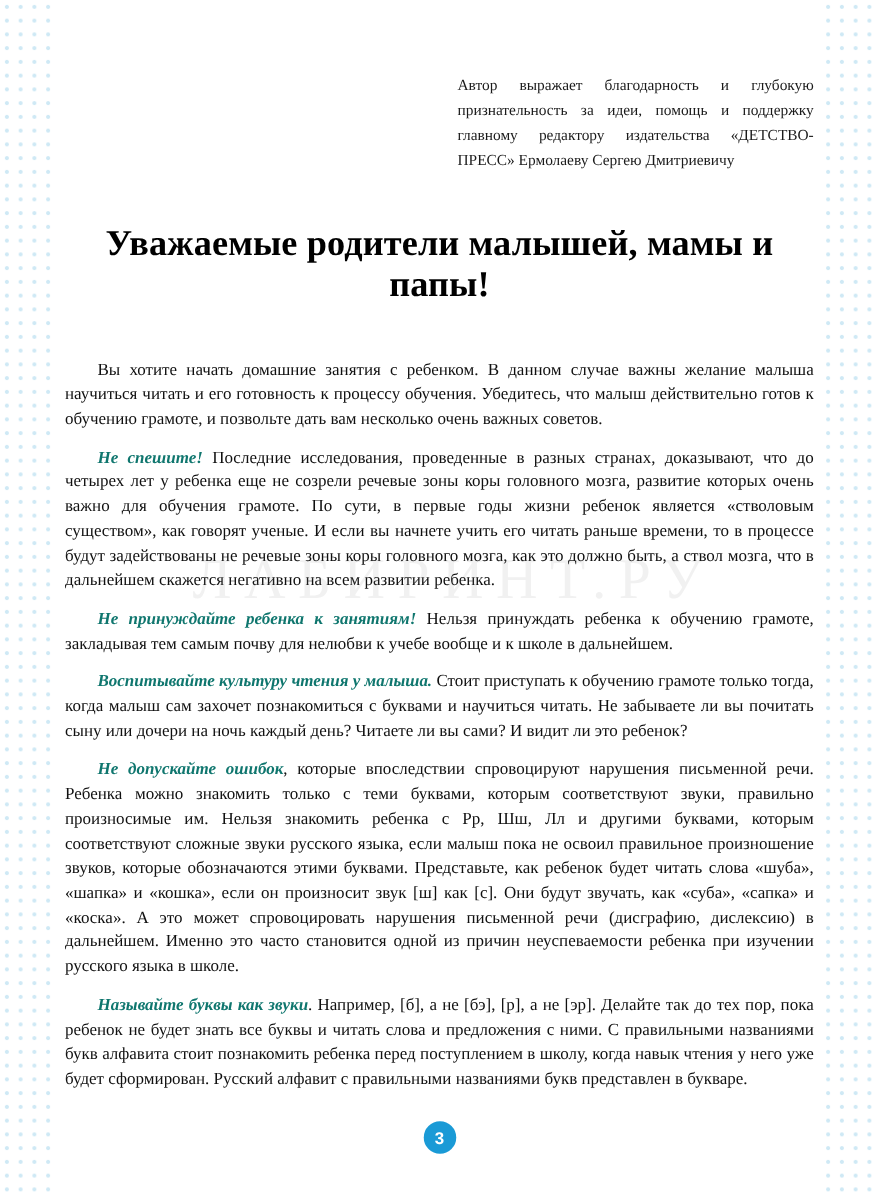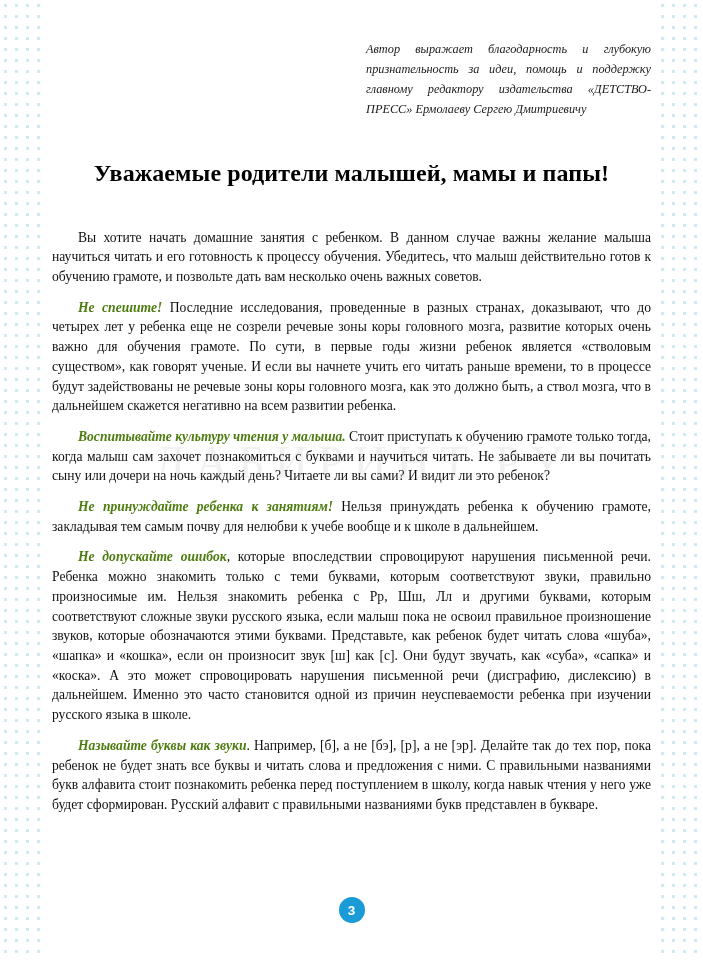--- a/index.html
+++ b/index.html
@@ -40,34 +40,34 @@
     left: 52px;
     right: 52px;
     top: 40px;
   }
 
   
   .dedication {
     width: 285px;
     margin-left: auto;
     font-family: "Liberation Serif", serif;
-    font-style: italic;
     font-size: 12.3px;
     line-height: 1.62;
     color: #1a1a1a;
     text-align: justify;
     text-align-last: left;
+    margin-top: 19px;
   }
 
   .title {
     margin-top: 40px;
     text-align: center;
     font-family: "Liberation Serif", serif;
     font-weight: bold;
-    font-size: 24px;
+    font-size: 29px;
     color: #000;
     letter-spacing: 0.1px;
   }
 
   .body-text {
     margin-top: 41px;
     font-size: 13.6px;
     line-height: 1.45;
     color: #101010;
     text-align: justify;
@@ -76,21 +76,21 @@
   .body-text p {
     margin: 0 0 11px 0;
     text-indent: 26px;
   }
 
   .body-text p:last-child { margin-bottom: 0; }
 
   .lead {
     font-weight: bold;
     font-style: italic;
-    color: #4d7c0f;
+    color: #0f766e;
   }
 
   
   .watermark {
     position: absolute;
     left: 0;
     right: 0;
     top: 436px;
     text-align: center;
     font-family: "Liberation Serif", serif;
@@ -137,24 +137,24 @@
     <h1 class="title">Уважаемые родители малышей, мамы и папы!</h1>
 
     <div class="body-text">
       <p>
         <span class="lead"></span><span>Вы хотите начать домашние занятия с ребенком. В данном случае важны желание малыша научиться читать и его готовность к процессу обучения. Убедитесь, что малыш действительно готов к обучению грамоте, и позвольте дать вам несколько очень важных советов.</span>
       </p>
       <p>
         <span class="lead">Не спешите!</span><span> Последние исследования, проведенные в разных странах, доказывают, что до четырех лет у ребенка еще не созрели речевые зоны коры головного мозга, развитие которых очень важно для обучения грамоте. По сути, в первые годы жизни ребенок является «стволовым существом», как говорят ученые. И если вы начнете учить его читать раньше времени, то в процессе будут задействованы не речевые зоны коры головного мозга, как это должно быть, а ствол мозга, что в дальнейшем скажется негативно на всем развитии ребенка.</span>
       </p>
       <p>
-        <span class="lead">Воспитывайте культуру чтения у малыша.</span><span> Стоит приступать к обучению грамоте только тогда, когда малыш сам захочет познакомиться с буквами и научиться читать. Не забываете ли вы почитать сыну или дочери на ночь каждый день? Читаете ли вы сами? И видит ли это ребенок?</span>
+        <span class="lead">Не принуждайте ребенка к занятиям!</span><span> Нельзя принуждать ребенка к обучению грамоте, закладывая тем самым почву для нелюбви к учебе вообще и к школе в дальнейшем.</span>
       </p>
       <p>
-        <span class="lead">Не принуждайте ребенка к занятиям!</span><span> Нельзя принуждать ребенка к обучению грамоте, закладывая тем самым почву для нелюбви к учебе вообще и к школе в дальнейшем.</span>
+        <span class="lead">Воспитывайте культуру чтения у малыша.</span><span> Стоит приступать к обучению грамоте только тогда, когда малыш сам захочет познакомиться с буквами и научиться читать. Не забываете ли вы почитать сыну или дочери на ночь каждый день? Читаете ли вы сами? И видит ли это ребенок?</span>
       </p>
       <p>
         <span class="lead">Не допускайте ошибок</span><span>, которые впоследствии спровоцируют нарушения письменной речи. Ребенка можно знакомить только с теми буквами, которым соответствуют звуки, правильно произносимые им. Нельзя знакомить ребенка с Рр, Шш, Лл и другими буквами, которым соответствуют сложные звуки русского языка, если малыш пока не освоил правильное произношение звуков, которые обозначаются этими буквами. Представьте, как ребенок будет читать слова «шуба», «шапка» и «кошка», если он произносит звук [ш] как [с]. Они будут звучать, как «суба», «сапка» и «коска». А это может спровоцировать нарушения письменной речи (дисграфию, дислексию) в дальнейшем. Именно это часто становится одной из причин неуспеваемости ребенка при изучении русского языка в школе.</span>
       </p>
       <p>
         <span class="lead">Называйте буквы как звуки</span><span>. Например, [б], а не [бэ], [р], а не [эр].  Делайте так до тех пор, пока ребенок не будет знать все буквы и читать слова и предложения с ними. С правильными названиями букв алфавита стоит познакомить ребенка перед поступлением в школу, когда навык чтения у него уже будет сформирован. Русский алфавит с правильными названиями букв представлен в букваре.</span>
       </p>
     </div>
 
   </div>

